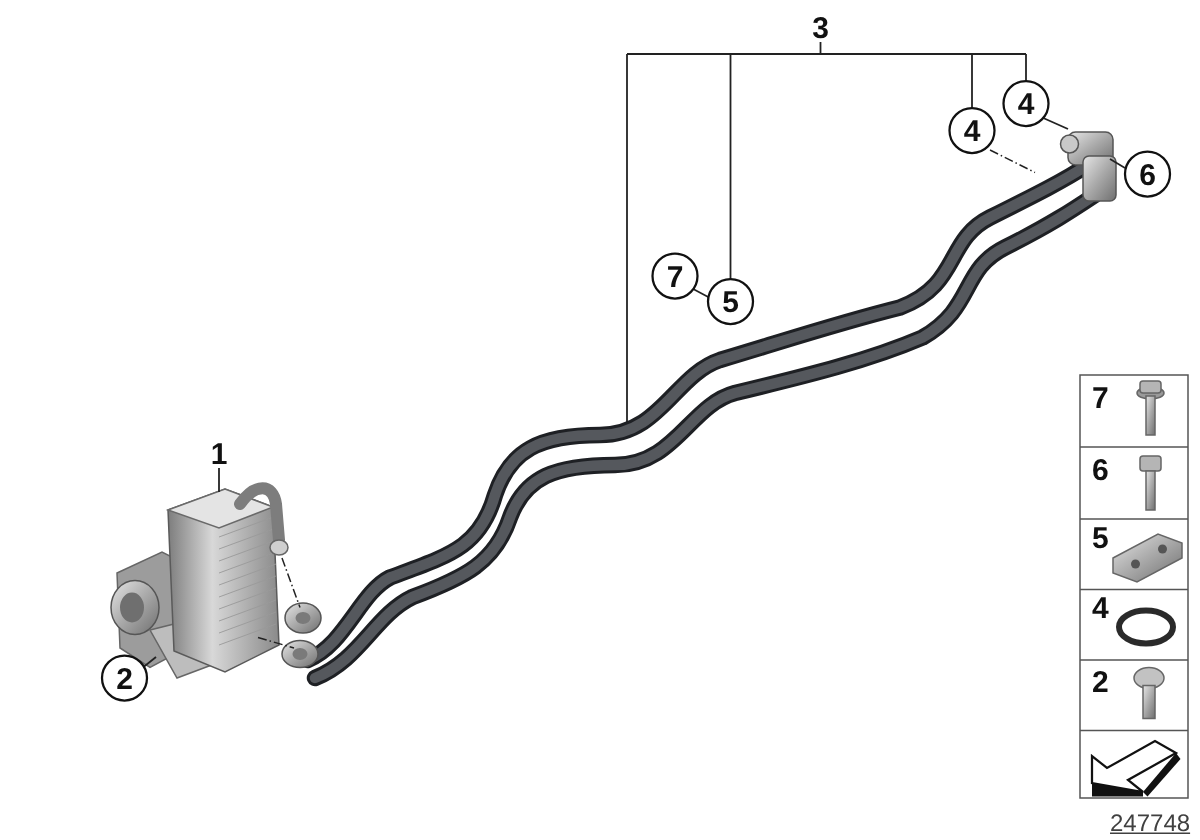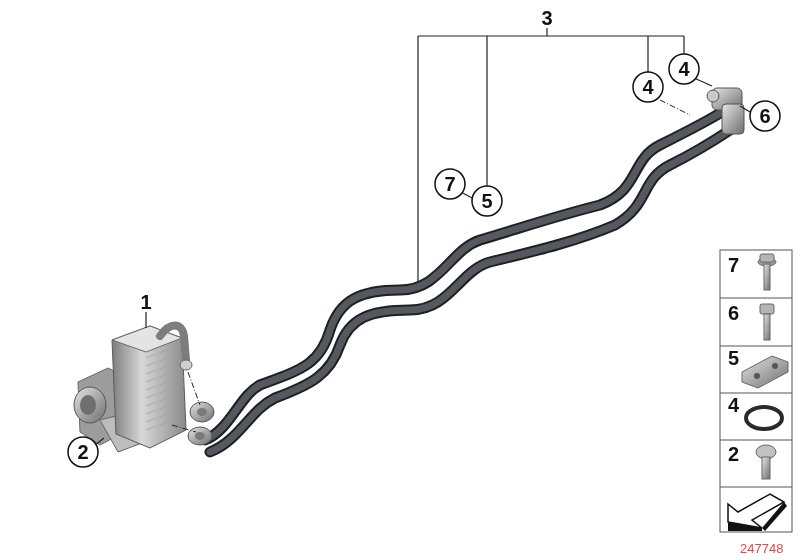--- a/index.html
+++ b/index.html
@@ -1,22 +1,22 @@
 <!DOCTYPE html>
 <html><head>
 <meta charset="utf-8">
 <style>
   html, body { margin: 0; padding: 0; background: #ffffff; }
   body { width: 800px; height: 560px; position: relative; overflow: hidden;
          font-family: "Liberation Sans", sans-serif; }
   #diagram { position: absolute; left: 0; top: 0; }
   .callout-num { font-family: "Liberation Sans", sans-serif; font-weight: bold; font-size: 20px; fill: #111; }
   .legend-num { font-family: "Liberation Sans", sans-serif; font-weight: bold; font-size: 20px; fill: #111; }
-  .ref { position: absolute; left: 740px; top: 541px; font-size: 13px; color: #ef4444;
-         font-family: "Liberation Sans", sans-serif; }
+  .ref { position: absolute; left: 740px; top: 541px; font-size: 16px; color: #404040;
+         font-family: "Liberation Sans", sans-serif; text-decoration: underline; }
 </style>
 </head>
 <body>
 
 <svg id="diagram" width="800" height="560" viewBox="0 0 800 560" xmlns="http://www.w3.org/2000/svg">
   <defs>
     <linearGradient id="hoseGrad" x1="0" y1="0" x2="0" y2="1">
       <stop offset="0" stop-color="#6a6d72"></stop>
       <stop offset="0.5" stop-color="#3b3e43"></stop>
       <stop offset="1" stop-color="#25272b"></stop>

